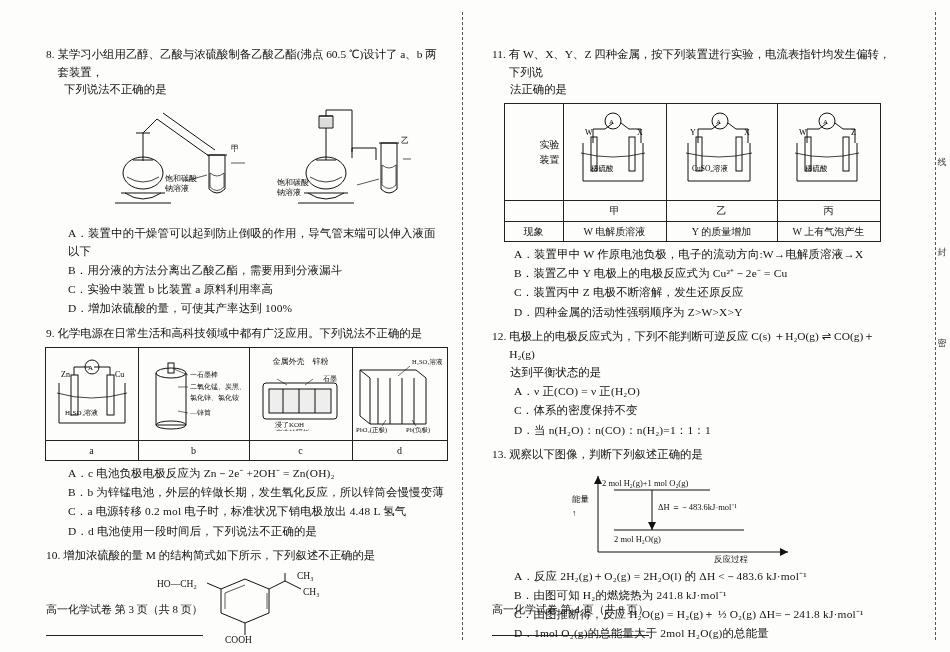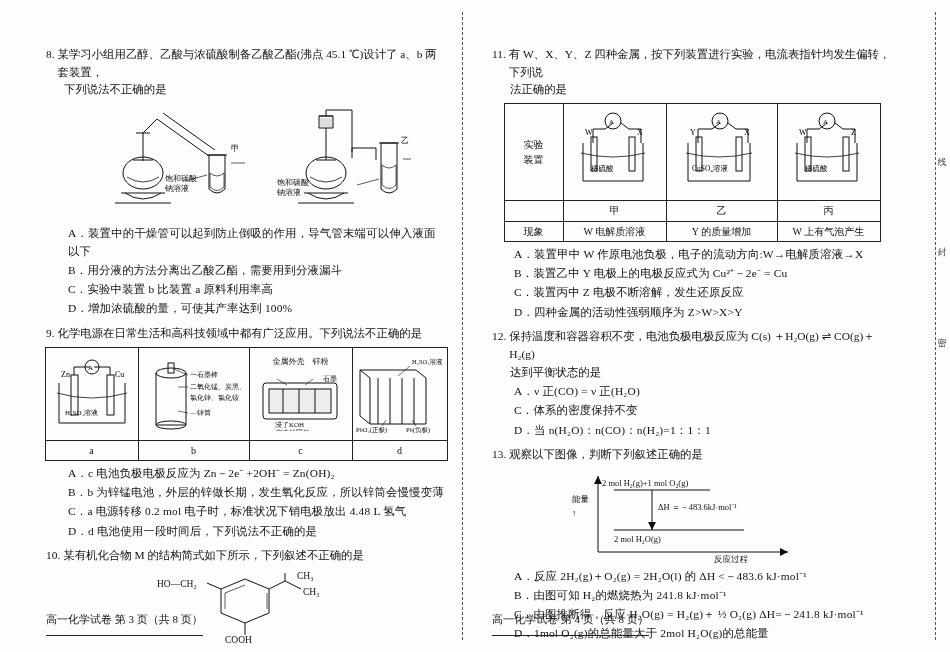--- a/index.html
+++ b/index.html
@@ -49,21 +49,21 @@
   .opt{margin-left:22px;margin-bottom:1.5px;letter-spacing:.2px;}
   .indent{margin-left:18px;font-family:Liberation Serif, serif;}
   .footer{
     position:absolute;
     bottom:16px;
     font-size:11px;
     font-family:"Liberation Serif", serif;
   }
   .footer.left{left:46px;}
   .footer.right{left:492px;}
-  .footer .line{border-bottom:1px solid #222;padding-bottom:8px;display:inline-block;}
+  .footer .line{border-bottom:1px solid #222;padding-bottom:18px;display:inline-block;}
   
   table.grid{border-collapse:collapse;font-size:10px;text-align:center;}
   table.grid td{border:1px solid #222;padding:2px 3px;vertical-align:middle;}
   svg{display:block;}
   .xsm{font-size:8px;}
   .q10fig{display:flex;justify-content:center;margin:6px 0;}
   .q13fig{display:flex;justify-content:center;margin:4px 0;}
   .q9fig{display:flex;justify-content:center;margin:4px 0;}
   .q8fig{display:flex;justify-content:center;margin:4px 0;}
   .q11fig{display:flex;justify-content:center;margin:4px 0;}
@@ -80,21 +80,21 @@
     <div>线</div>
     <div>封</div>
     <div>密</div>
   </div>
 
   <div class="col left">
 
     <div class="q">
       <div class="qhead">
         <span class="qnum">8.</span>
-        <span class="qtext">某学习小组用乙醇、乙酸与浓硫酸制备乙酸乙酯(沸点 45.1 ℃)设计了 a、b 两套装置，</span>
+        <span class="qtext">某学习小组用乙醇、乙酸与浓硫酸制备乙酸乙酯(沸点 60.5 ℃)设计了 a、b 两套装置，</span>
       </div>
       <div class="indent">下列说法不正确的是</div>
 
       <div class="q8fig">
         <svg width="330" height="118" viewBox="0 0 330 118">
           <g stroke="#111" fill="none" stroke-width="1">
 
             <path d="M62 58 l0 -28 M62 30 l14 -14"></path>
             <path d="M55 30 l14 0"></path>
 
@@ -255,21 +255,21 @@
         <div class="opt">A．c 电池负极电极反应为 Zn－2e⁻ +2OH⁻ = Zn(OH)₂</div>
         <div class="opt">B．b 为锌锰电池，外层的锌做长期，发生氧化反应，所以锌筒会慢慢变薄</div>
         <div class="opt">C．a 电源转移 0.2 mol 电子时，标准状况下销电极放出 4.48 L 氢气</div>
         <div class="opt">D．d 电池使用一段时间后，下列说法不正确的是</div>
       </div>
     </div>
 
     <div class="q">
       <div class="qhead">
         <span class="qnum">10.</span>
-        <span class="qtext">某有机化合物 M 的结构简式如下所示，下列叙述不正确的是</span>
+        <span class="qtext">增加浓硫酸的量 M 的结构简式如下所示，下列叙述不正确的是</span>
       </div>
 
       <div class="q10fig">
         <svg width="250" height="74" viewBox="0 0 250 74">
           <g stroke="#111" fill="none" stroke-width="1">
 
             <polygon points="100,18 124,8 148,18 148,42 124,52 100,42"></polygon>
             <path d="M104 22 l0 16 M146 22 l0 16 M104 22 l20 -8" stroke-width="0.7"></path>
 
             <path d="M100 18 l-14 -6"></path>
@@ -301,21 +301,21 @@
       <div class="qhead">
         <span class="qnum">11.</span>
         <span class="qtext">有 W、X、Y、Z 四种金属，按下列装置进行实验，电流表指针均发生偏转，下列说</span>
       </div>
       <div class="indent">法正确的是</div>
 
       <div class="q11fig">
         <table class="grid">
           <tbody>
               <tr>
-            <td style="width:52px;height:92px;">
+            <td style="width:52px;height:92px;text-align:right;">
               <div>实验</div>
               <div>装置</div>
             </td>
             <td style="width:96px;">
               <svg width="92" height="86" viewBox="0 0 92 86">
                 <g stroke="#111" fill="none" stroke-width="1">
                   <circle cx="46" cy="12" r="8"></circle>
                   <path d="M46 20 l0 0"></path>
                   <path d="M26 34 l0 -14 l12 0 M38 20 l8 -6 M54 14 l8 6 l12 0 l0 14" stroke-width="1"></path>
                   <path d="M16 34 l0 38 l60 0 l0 -38"></path>
@@ -382,21 +382,21 @@
         <div class="opt">A．装置甲中 W 作原电池负极，电子的流动方向:W→电解质溶液→X</div>
         <div class="opt">B．装置乙中 Y 电极上的电极反应式为 Cu²⁺－2e⁻ = Cu</div>
         <div class="opt">C．装置丙中 Z 电极不断溶解，发生还原反应</div>
         <div class="opt">D．四种金属的活动性强弱顺序为 Z&gt;W&gt;X&gt;Y</div>
       </div>
     </div>
 
     <div class="q">
       <div class="qhead">
         <span class="qnum">12.</span>
-        <span class="qtext">保持温度和容器容积不变，电池负极电极反应为 C(s) ＋H₂O(g) ⇌ CO(g)＋H₂(g)</span>
+        <span class="qtext">电极上的电极反应式为，下列不能判断可逆反应 C(s) ＋H₂O(g) ⇌ CO(g)＋H₂(g)</span>
       </div>
       <div class="indent">达到平衡状态的是</div>
       <div class="opts">
         <div class="opt">A．ν 正(CO) = ν 正(H₂O)</div>
         <div class="opt">C．体系的密度保持不变</div>
         <div class="opt">D．当 n(H₂O)：n(CO)：n(H₂)=1：1：1</div>
       </div>
     </div>
 
     <div class="q">

